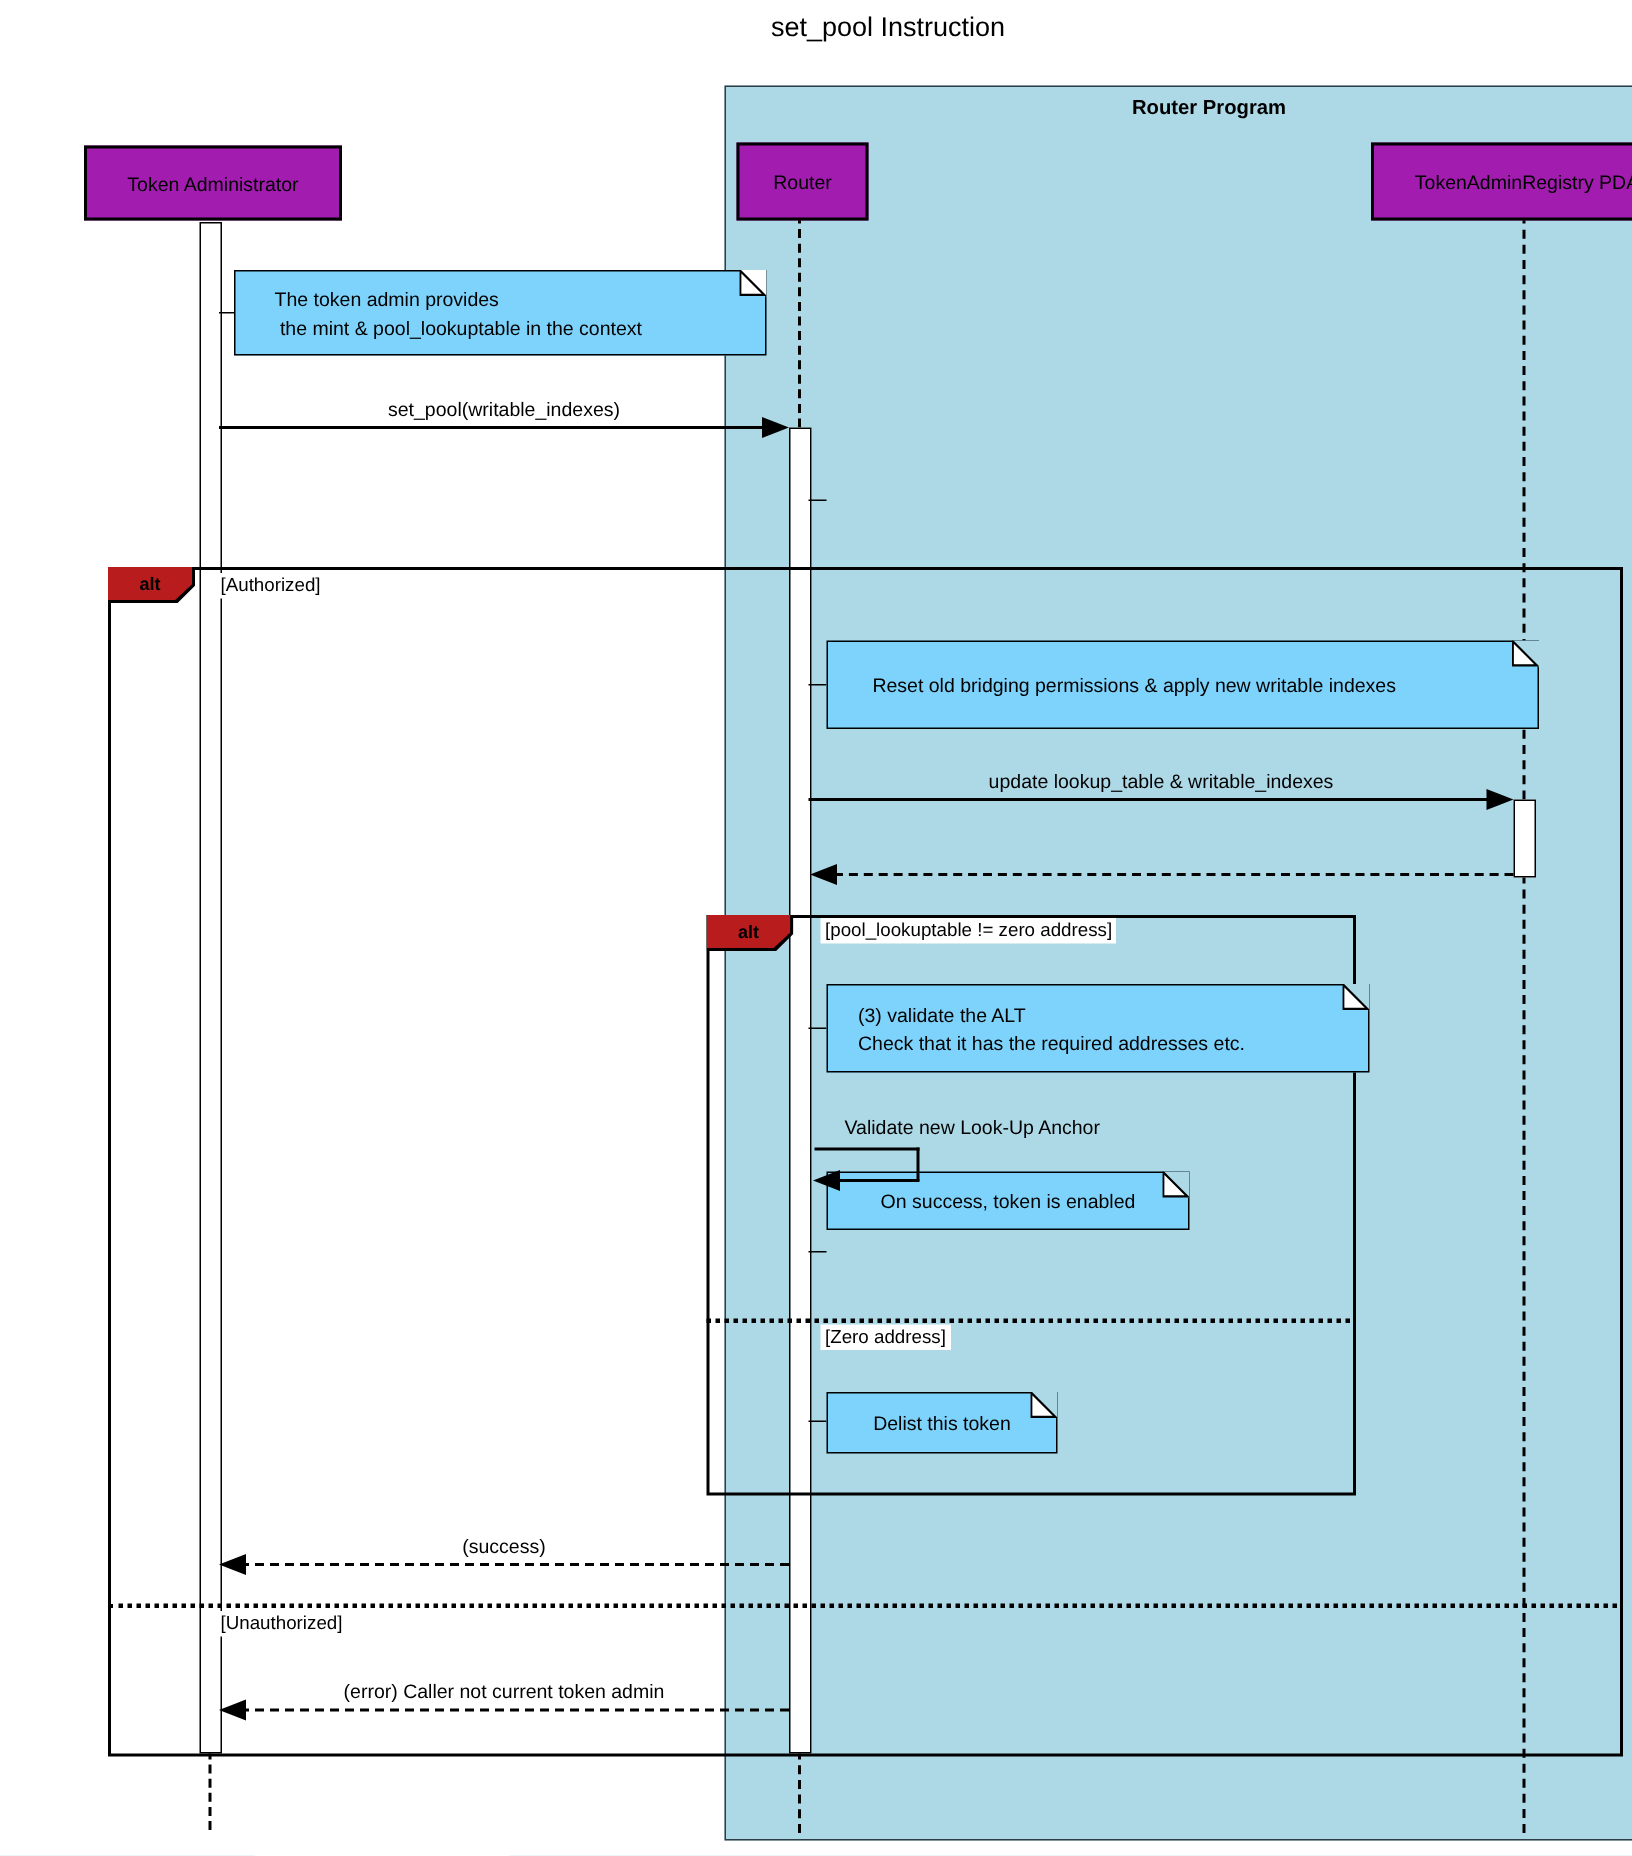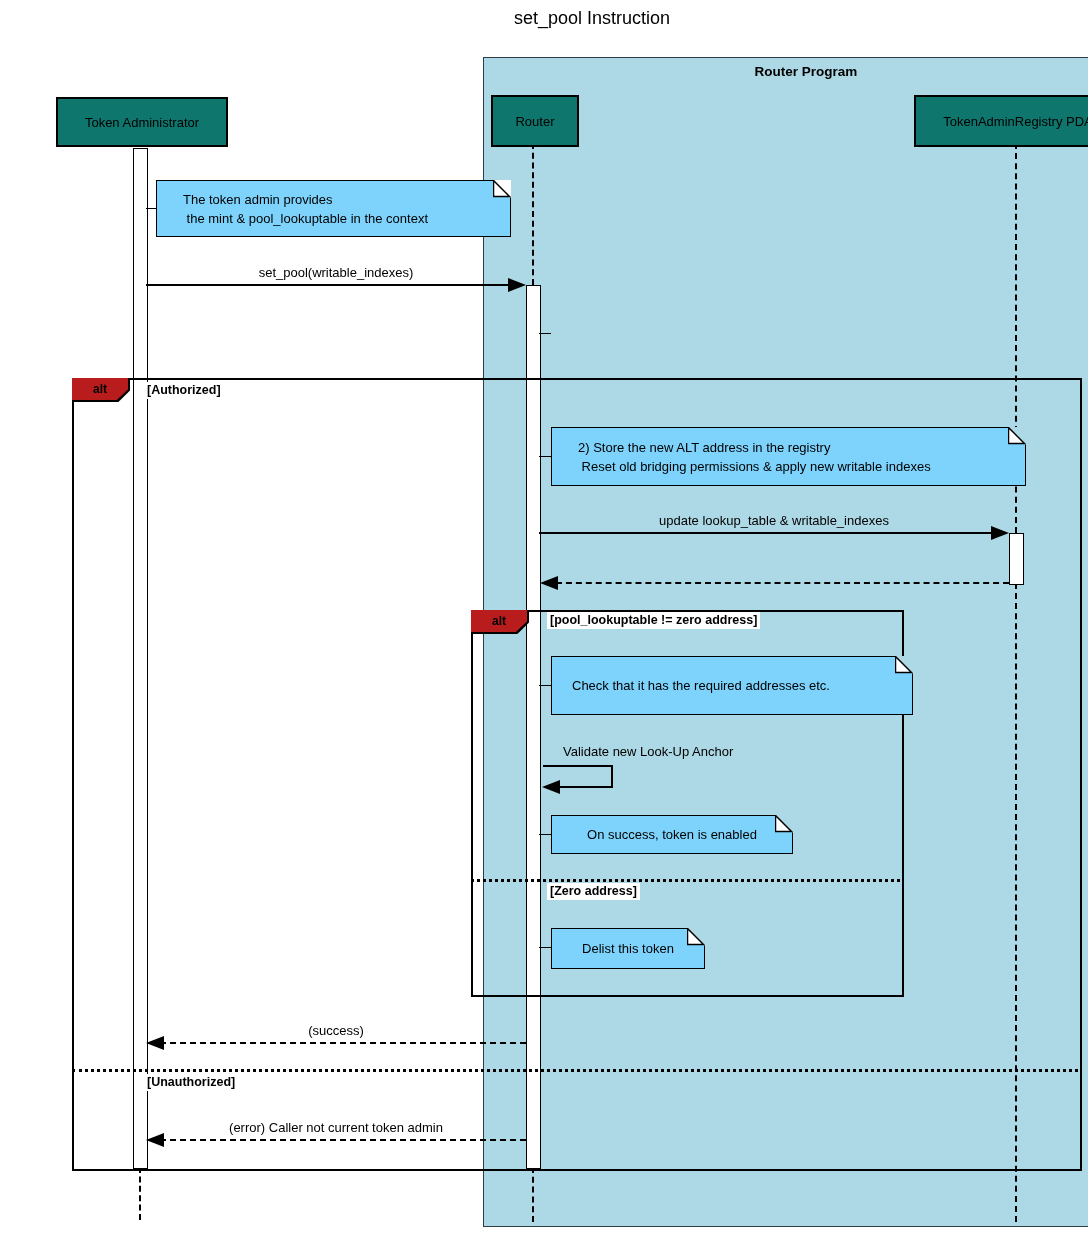--- a/index.html
+++ b/index.html
@@ -10,33 +10,33 @@
   }
   .abs { position:absolute;margin-left:48px; }
   .title { top:8px; left:0; width:1088px; text-align:center; font-size:18px; }
 
   .container-box { left:435px; top:57px; width:646px; height:1168px;
     background:var(--blue); border:1px solid #2f3e46; z-index:1; }
   .container-label { left:435px; top:64px; width:646px; text-align:center;
     font-size:13.5px; font-weight:bold; z-index:2; }
 
   .participant { display:flex; align-items:center; justify-content:center;
-    background:#0f766e; border:2px solid #000; font-size:13px; z-index:4; }
+    background:#a21caf; border:2px solid #000; font-size:13px; z-index:4; }
 
   .lifeline { width:0; border-left:2px dashed #000; z-index:2; }
   .activation { background:#fff; border:1px solid #000; z-index:3; }
 
   .frag { border:2px solid #000; z-index:5; background:transparent; }
   .frag-tab { z-index:6; background:#000;
     clip-path:polygon(0 0,100% 0,100% 52%,80% 100%,0 100%); }
   .frag-tab-inner { position:absolute; left:0; top:0; width:56px; height:22px;
     background:#b91c1c; clip-path:polygon(0 0,100% 0,100% 52%,80% 100%,0 100%);
     display:flex; align-items:center; justify-content:center;
     font-size:12px; font-weight:bold; }
-  .guard { z-index:6; font-size:12.5px; font-weight:bold; background:#fff;
+  .guard { z-index:6; font-size:12.5px; font-weight:normal; background:#fff;
     padding:0 3px; line-height:17px; white-space:pre; }
   .divider { height:0; border-top:3px dotted #000; z-index:6; }
 
   .note { background:#7dd3fc; border:1px solid #000; z-index:7;
     display:flex; flex-direction:column; justify-content:center;
     font-size:13px; line-height:19px; text-align:center; }
   .note.left { text-align:left; }
   .note-line { white-space:pre; }
   .fold { position:absolute; top:-1px; right:-1px; width:18px; height:18px; }
   .stub { height:0; border-top:1px solid #000; z-index:7; }
@@ -108,52 +108,52 @@
   </div>
 
   <div class="abs msg-label" style="left:98px; top:265px; width:380px;">set_pool(writable_indexes)</div>
   <div class="abs msg-line" style="left:98px; top:284px; width:364px;"></div>
   <div class="abs arr right" style="left:460px; top:278px;"></div>
 
   <div class="abs stub" style="left:491px; top:333px; width:12px;"></div>
 
   <div class="abs stub" style="left:491px; top:456px; width:12px;"></div>
   <div class="abs note left" style="left:503px; top:427px; width:447px; height:57px; padding-left:26px;">
-    <span class="note-line">2) Store the new ALT address in the registry</span>
     <span class="note-line"> Reset old bridging permissions &amp; apply new writable indexes</span>
     <svg class="fold" width="18" height="18">
       <polygon points="0,0 18,0 18,18" fill="#add8e6"></polygon>
       <polygon points="0.5,0.5 16.5,16.5 0.5,16.5" fill="#ffffff" stroke="#000" stroke-width="1.5"></polygon>
     </svg>
   </div>
 
   <div class="abs msg-label" style="left:491px; top:513px; width:470px;">update lookup_table &amp; writable_indexes</div>
   <div class="abs msg-line" style="left:491px; top:532px; width:454px;"></div>
   <div class="abs arr right" style="left:943px; top:526px;"></div>
 
   <div class="abs msg-line dashed" style="left:508px; top:582px; width:453px;"></div>
   <div class="abs arr left" style="left:492px; top:576px;"></div>
 
   <div class="abs stub" style="left:491px; top:685px; width:12px;"></div>
   <div class="abs note left" style="left:503px; top:656px; width:340px; height:57px; padding-left:20px;">
+    <span class="note-line">(3) validate the ALT</span>
     <span class="note-line">Check that it has the required addresses etc.</span>
     <svg class="fold" width="18" height="18">
       <polygon points="0,0 18,0 18,18" fill="#add8e6"></polygon>
       <polygon points="0.5,0.5 16.5,16.5 0.5,16.5" fill="#ffffff" stroke="#000" stroke-width="1.5"></polygon>
     </svg>
   </div>
 
   <div class="abs msg-label" style="left:515px; top:744px;">Validate new Look-Up Anchor</div>
   <div class="abs msg-line" style="left:495px; top:765px; width:70px;"></div>
   <div class="abs msg-vert" style="left:563px; top:765px; height:22px;"></div>
   <div class="abs msg-line" style="left:508px; top:786px; width:57px;"></div>
   <div class="abs arr left" style="left:494px; top:780px;"></div>
 
   <div class="abs stub" style="left:491px; top:834px; width:12px;"></div>
-  <div class="abs note" style="left:503px; top:815px; width:240px; height:37px;justify-content:center;">
+  <div class="abs note" style="left:503px; top:781px; width:240px; height:37px;justify-content:center;">
     <span class="note-line">On success, token is enabled</span>
     <svg class="fold" width="18" height="18">
       <polygon points="0,0 18,0 18,18" fill="#add8e6"></polygon>
       <polygon points="0.5,0.5 16.5,16.5 0.5,16.5" fill="#ffffff" stroke="#000" stroke-width="1.5"></polygon>
     </svg>
   </div>
 
   <div class="abs stub" style="left:491px; top:947px; width:12px;"></div>
   <div class="abs note" style="left:503px; top:928px; width:152px; height:39px;">
     <span class="note-line">Delist this token</span>

